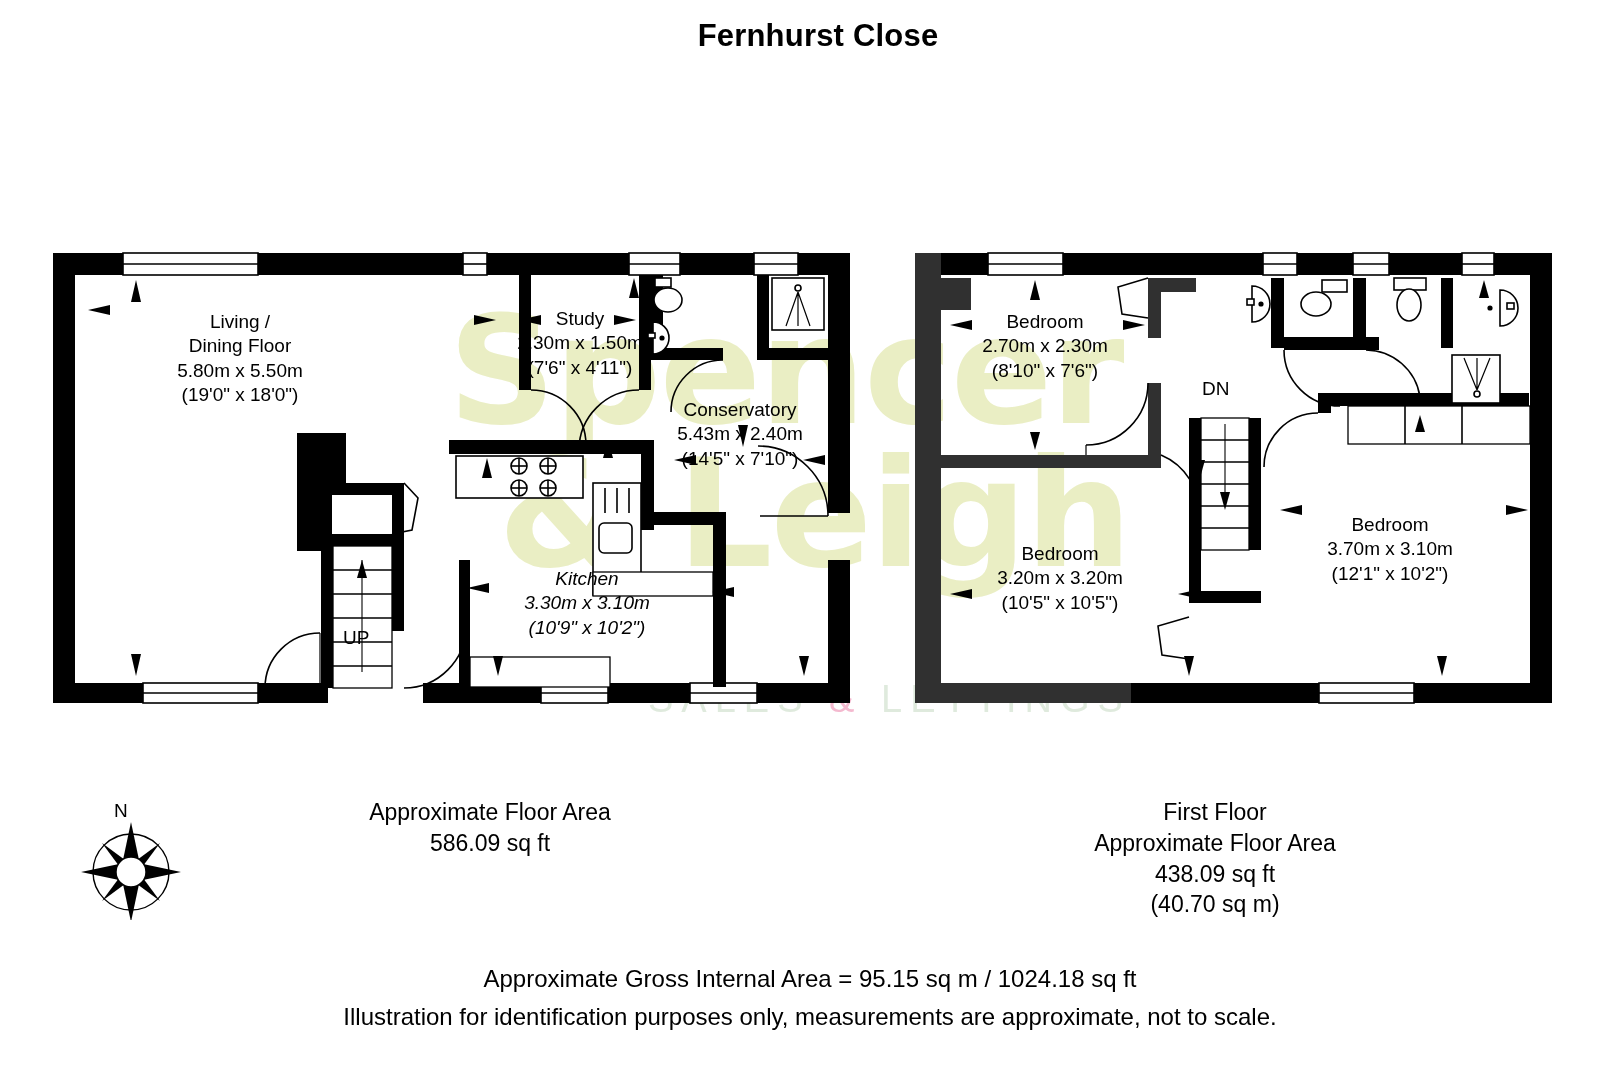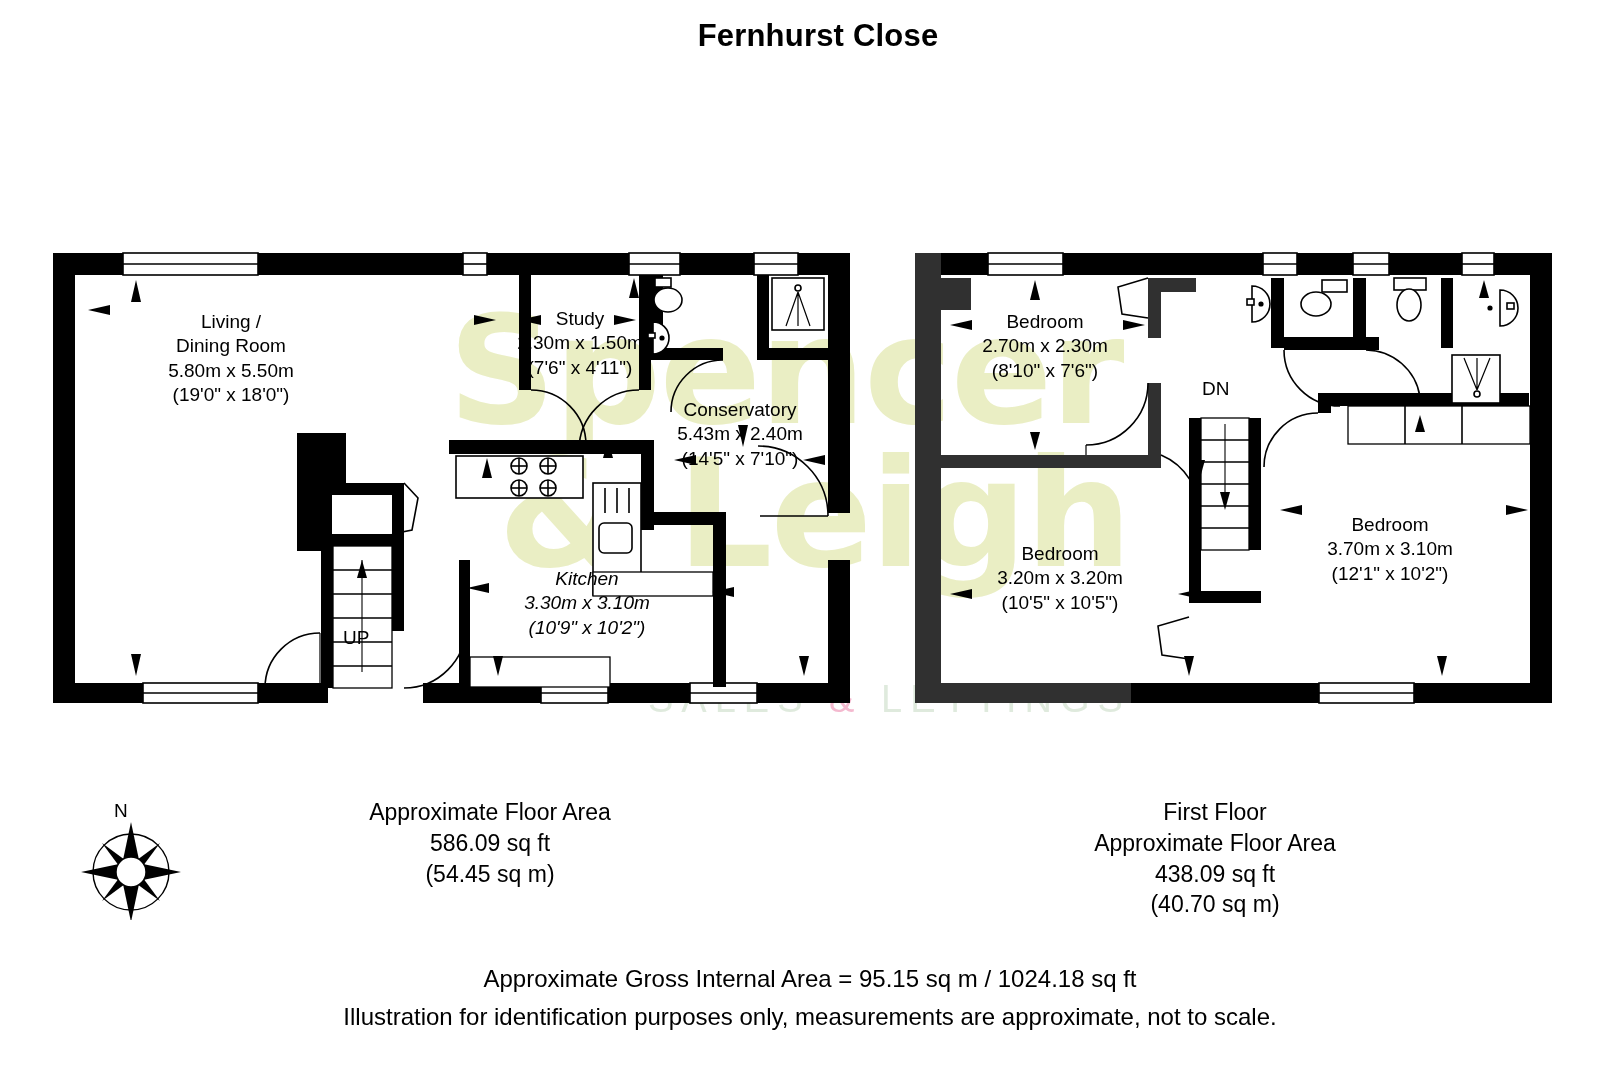--- a/index.html
+++ b/index.html
@@ -456,23 +456,23 @@
       <path d="M 1189 676 L 1184 656 L 1194 656 Z"></path>
       <path d="M 1280 510 L 1302 515 L 1302 505 Z"></path>
       <path d="M 1528 510 L 1506 515 L 1506 505 Z"></path>
       <path d="M 1442 676 L 1437 656 L 1447 656 Z"></path>
       <path d="M 1484 280 L 1479 298 L 1489 298 Z"></path>
       <path d="M 1420 415 L 1415 432 L 1425 432 Z"></path>
       <path d="M 1200 478 L 1195 460 L 1205 460 Z"></path>
     </g>
   </svg>
 
-  <div class="room-label" style="left:96px; top:310px; width:270px;">
+  <div class="room-label" style="left:105px; top:310px; width:270px;">
     <div>Living /</div>
-    <div>Dining Room</div>
+    <div>Dining Floor</div>
     <div>5.80m x 5.50m</div>
     <div>(19'0" x 18'0")</div>
   </div>
 
   <div class="room-label" style="left:490px; top:307px; width:180px;">
     <div>Study</div>
     <div>2.30m x 1.50m</div>
     <div>(7'6" x 4'11")</div>
   </div>
 
@@ -528,21 +528,20 @@
       <polygon points="-29,29 -6,12 0,0 -12,6" fill="#000"></polygon>
       <polygon points="29,29 6,12 0,0 12,6" fill="#000"></polygon>
       <circle cx="0" cy="0" r="15" fill="#fff" stroke="#000" stroke-width="1.4"></circle>
     </g>
   </svg>
 </div>
 
 <div class="floor-caption" style="left:240px; top:797px; width:500px;">
   <div>Approximate Floor Area</div>
   <div>586.09 sq ft</div>
-  <div>(54.45 sq m)</div>
 </div>
 
 <div class="floor-caption" style="left:965px; top:797px; width:500px;">
   <div>First Floor</div>
   <div>Approximate Floor Area</div>
   <div>438.09 sq ft</div>
   <div>(40.70 sq m)</div>
 </div>
 
 <div class="footer-text" style="top:965px;">Approximate Gross Internal Area = 95.15 sq m / 1024.18 sq ft</div>

